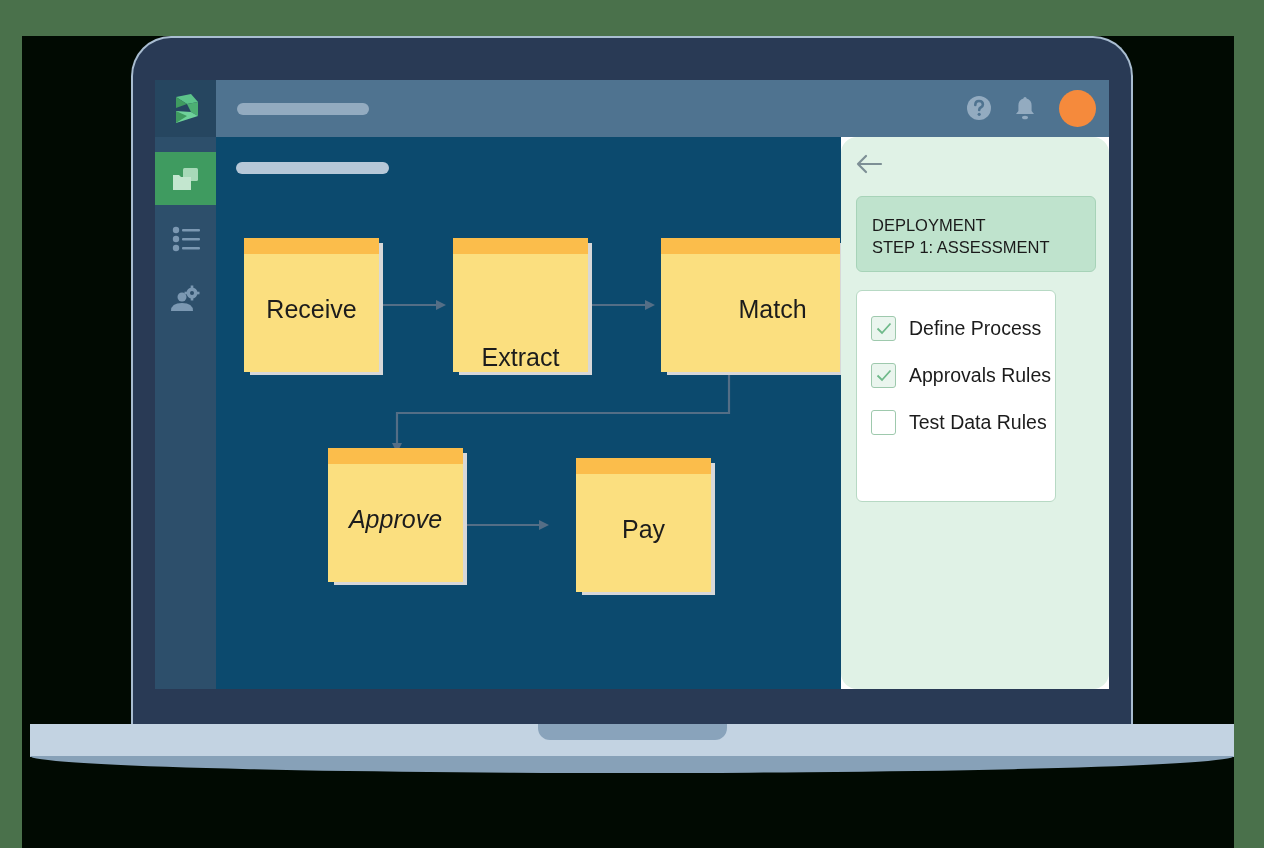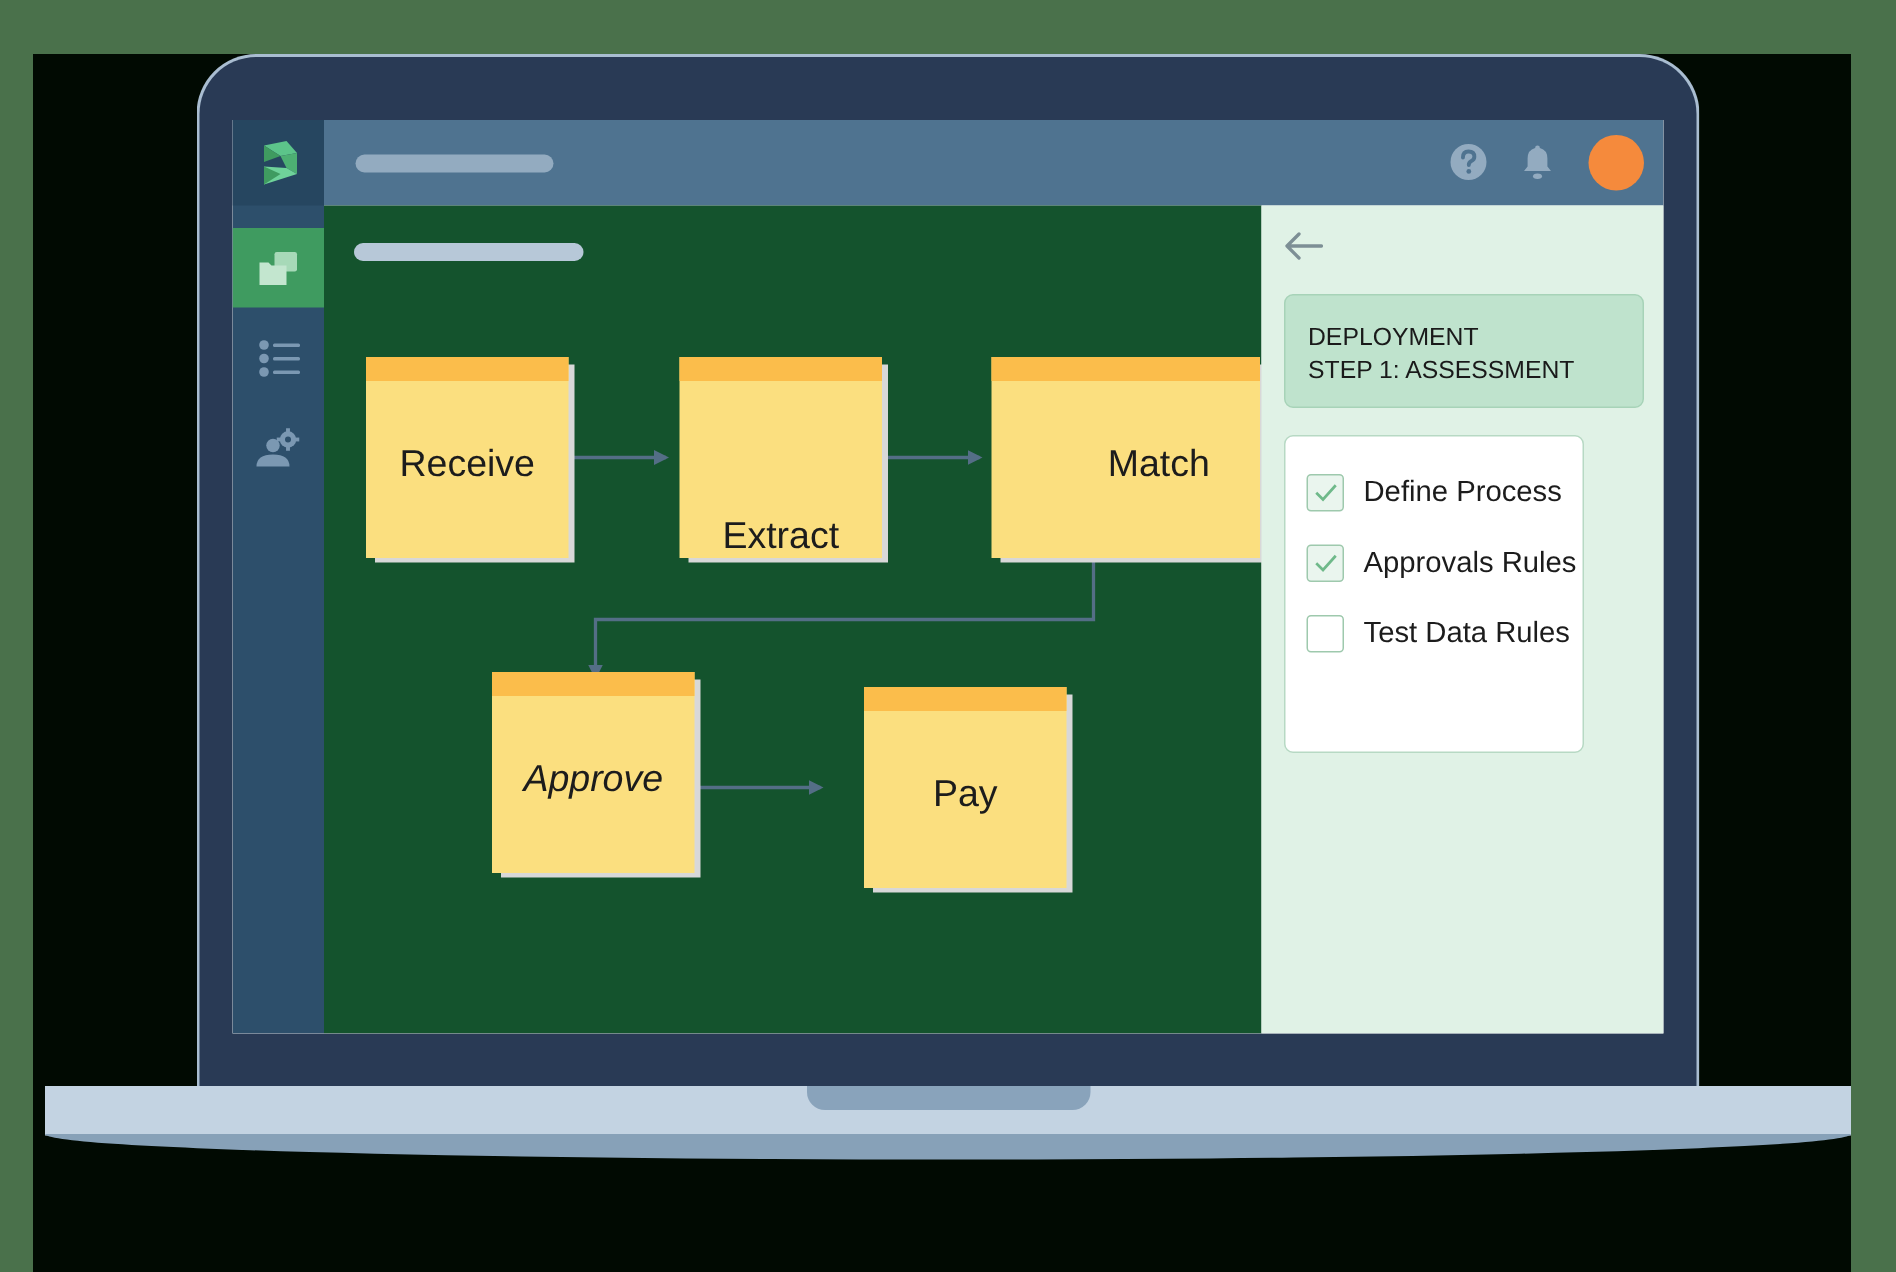--- a/index.html
+++ b/index.html
@@ -30,35 +30,35 @@
   .side-item { position:absolute; left:0; width:61px; height:53px; display:flex; align-items:center; justify-content:center; cursor:pointer; }
   .side-item.active { background:#3f9b60; }
 
   
   .topbar { position:absolute; left:61px; top:0; width:893px; height:57px; background:#4f7390; }
   .title-bar { position:absolute; left:21px; top:23px; width:132px; height:12px; border-radius:6px; background:#93abc0; }
   .top-icon { position:absolute; top:14px; width:28px; height:28px; display:flex; align-items:center; justify-content:center; cursor:pointer; }
   .avatar { position:absolute; left:843px; top:10px; width:37px; height:37px; border-radius:50%; background:#f58a3c; cursor:pointer; }
 
   
-  .canvas { position:absolute; left:61px; top:57px; width:625px; height:552px; background:#14532d; }
+  .canvas { position:absolute; left:61px; top:57px; width:625px; height:552px; background:#0c4a6e; }
   .subtitle-bar { position:absolute; left:20px; top:25px; width:153px; height:12px; border-radius:6px; background:#b7c8d8; }
 
   .note {
     position:absolute; width:135px; height:134px; background:#fbdf7f;
     box-shadow:5px 4px 0 -1px #d8d8d8; display:flex; align-items:center; justify-content:center;
     cursor:pointer;
   }
   .note::before { content:""; position:absolute; left:0; top:0; right:0; height:16px; background:#fbbd4b; }
   .note span { font-size:25px; color:#1c1c1c; margin-top:8px; }
 
   .connectors { position:absolute; left:0; top:0; width:625px; height:552px; pointer-events:none; }
 
   
-  .panel { position:absolute; left:686px; top:57px; width:268px; height:552px; background:#e0f2e6; }
+  .panel { position:absolute; left:686px; top:57px; width:268px; height:552px; background:#e0f2e6;border-radius:16px; }
   .back-btn { position:absolute; left:12px; top:14px; width:32px; height:26px; display:flex; align-items:center; justify-content:center; cursor:pointer; }
   .step-card {
     position:absolute; left:15px; top:59px; width:240px; height:76px; box-sizing:border-box;
     background:#bfe3cd; border:1px solid #a7d3b8; border-radius:6px; padding:17px 0 0 15px;
     font-size:16.5px; line-height:22px; color:#1a1a1a;
   }
   .checklist {
     position:absolute; left:15px; top:153px; width:200px; height:212px; box-sizing:border-box;
     background:#ffffff; border:1px solid #b7d9c4; border-radius:6px; padding:14px 0 0 14px;
   }

